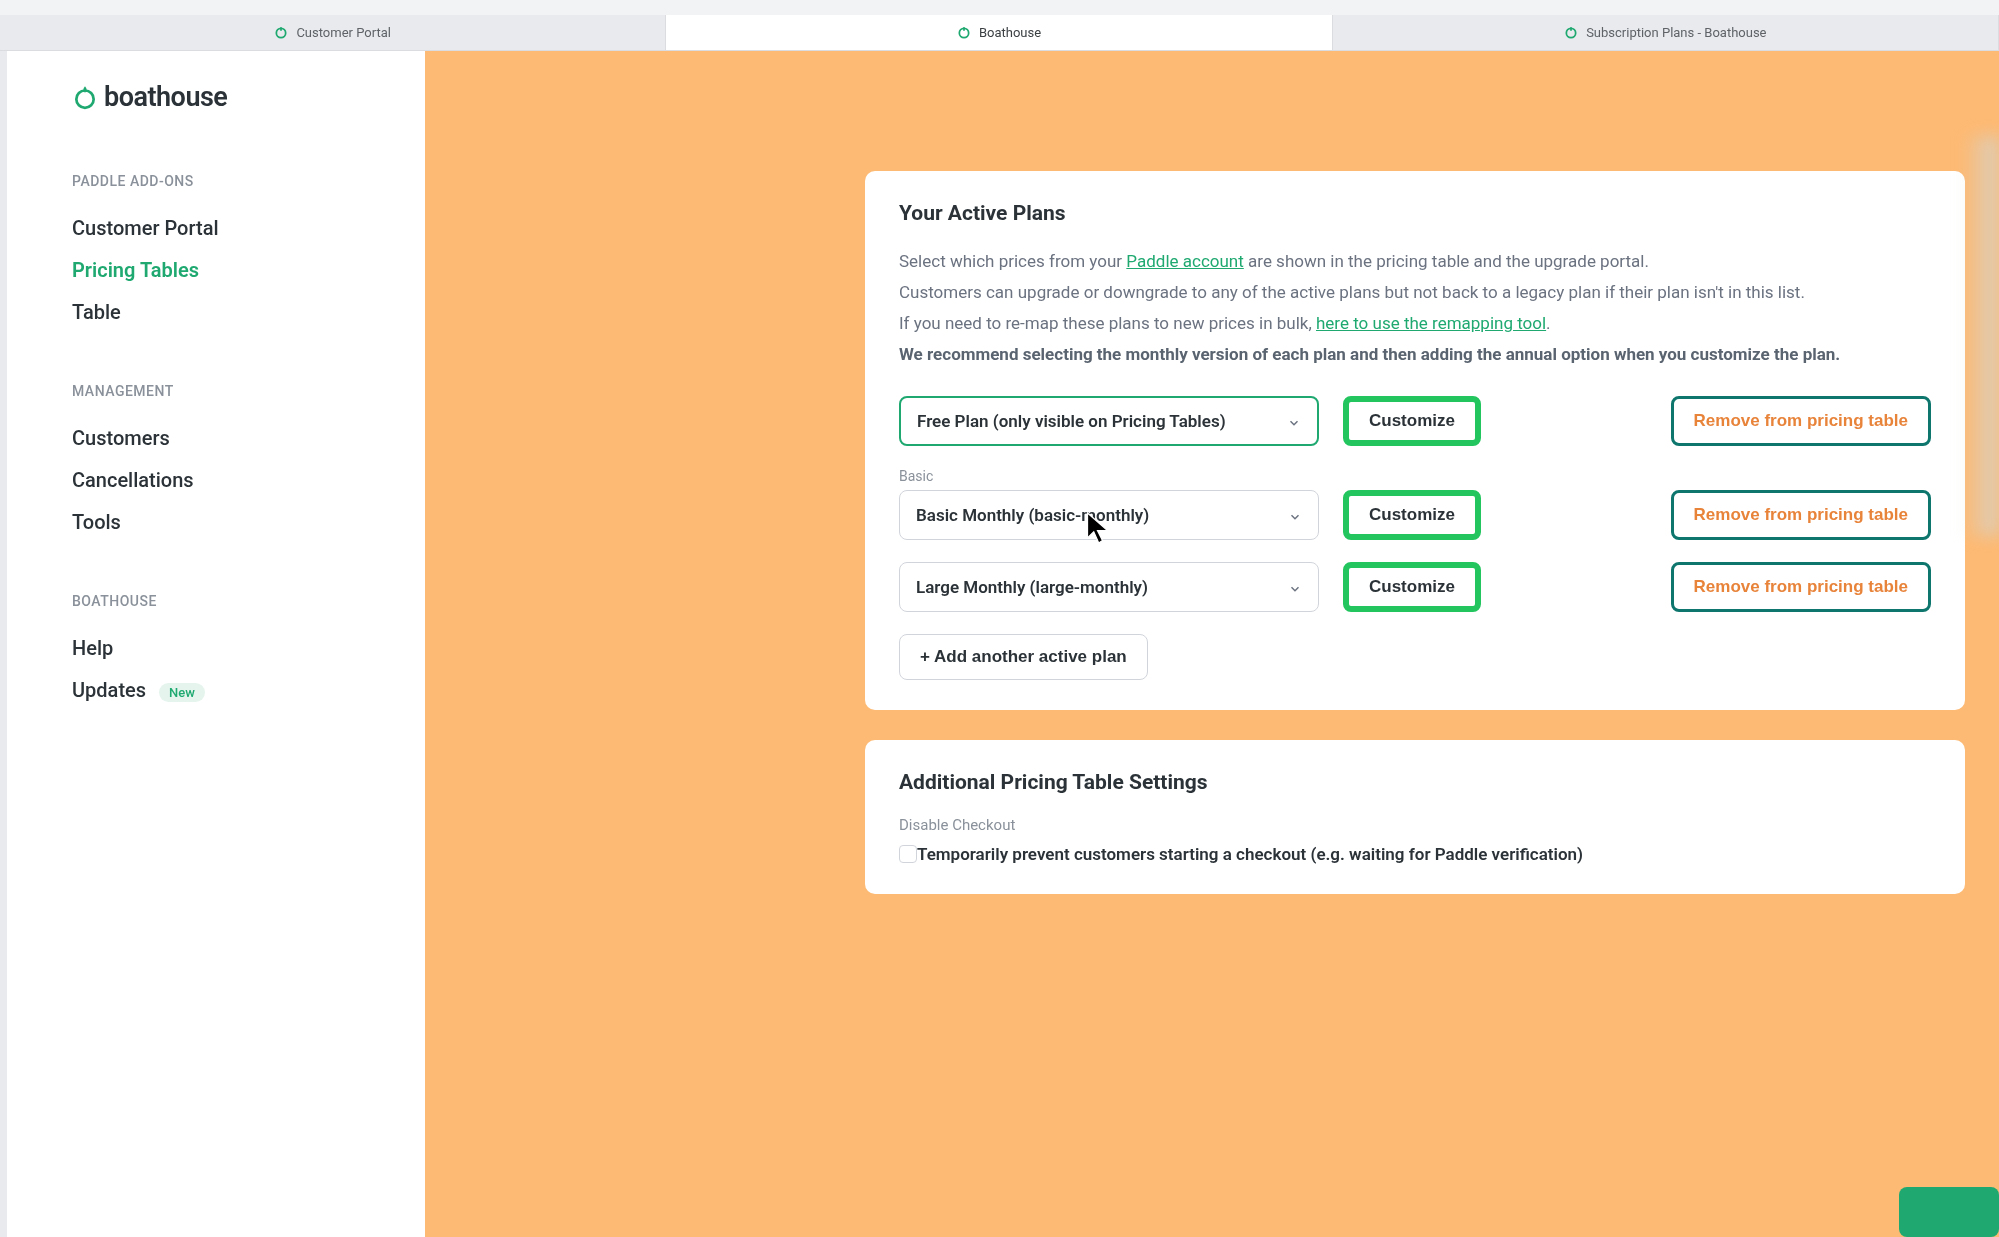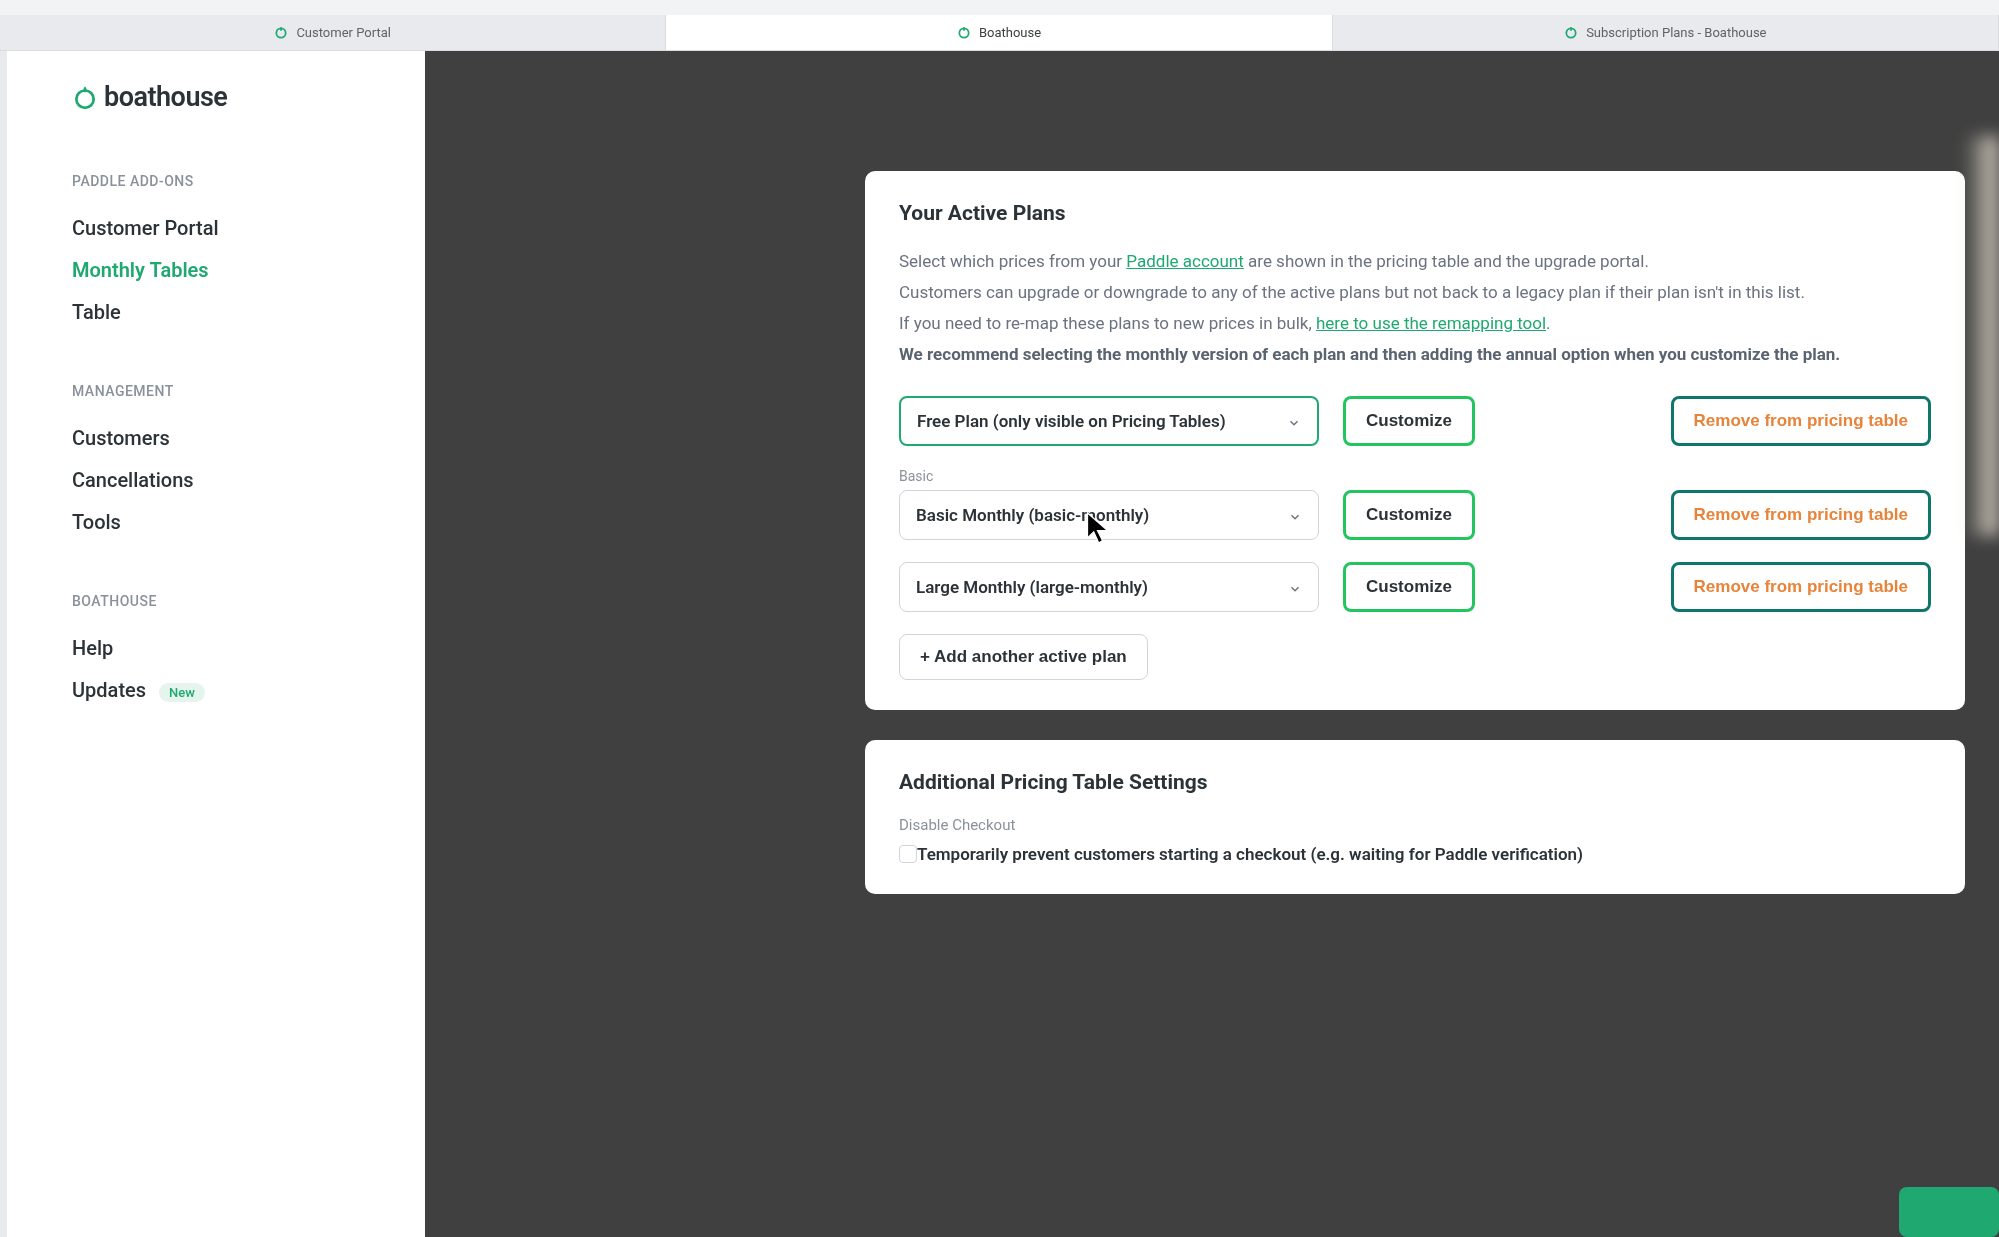--- a/index.html
+++ b/index.html
@@ -149,21 +149,21 @@
     
     .user-email {
       font-size: 14px;
       color: #8a919a;
       letter-spacing: 0.3px;
       margin-bottom: 18px;
     }
     
     .content-area {
       flex: 1;
-      background: #404040;
+      background: #fdba74;
       padding: 120px 12px 0 0;
       position: relative;
       overflow: hidden;
     }
     
     .card {
       background: #fff;
       border-radius: 10px;
       padding: 30px 34px;
       margin-left: 440px;
@@ -247,21 +247,21 @@
       font-size: 17px;
       font-weight: 600;
       cursor: pointer;
       display: flex;
       align-items: center;
       justify-content: center;
       background: #fff;
     }
     
     .btn-outline {
-      border: 3px solid #22c55e;
+      border: 6px solid #22c55e;
       color: #2c3338;
     }
     
     .btn-remove {
       border: 3px solid #0f766e;
       color: #e8833a;
       margin-left: auto;
     }
     
     .add-plan-row {
@@ -378,21 +378,21 @@
             <circle cx="12" cy="14" r="8" fill="none" stroke="#1fa971" stroke-width="2.5"></circle>
             <path d="M12 2 C10 4 10 6 12 8 C14 6 14 4 12 2" fill="#1fa971"></path>
           </svg>
       </span>
       <span class="logo-text">boathouse</span>
     </div>
 
     <div class="nav-section">
       <div class="nav-heading">PADDLE ADD-ONS</div>
       <a class="nav-item">Customer Portal</a>
-      <a class="nav-item active">Monthly Tables</a>
+      <a class="nav-item active">Pricing Tables</a>
       <a class="nav-item">Table</a>
     </div>
 
     <div class="nav-section">
       <div class="nav-heading">MANAGEMENT</div>
       <a class="nav-item">Customers</a>
       <a class="nav-item">Cancellations</a>
       <a class="nav-item">Tools</a>
     </div>
 

